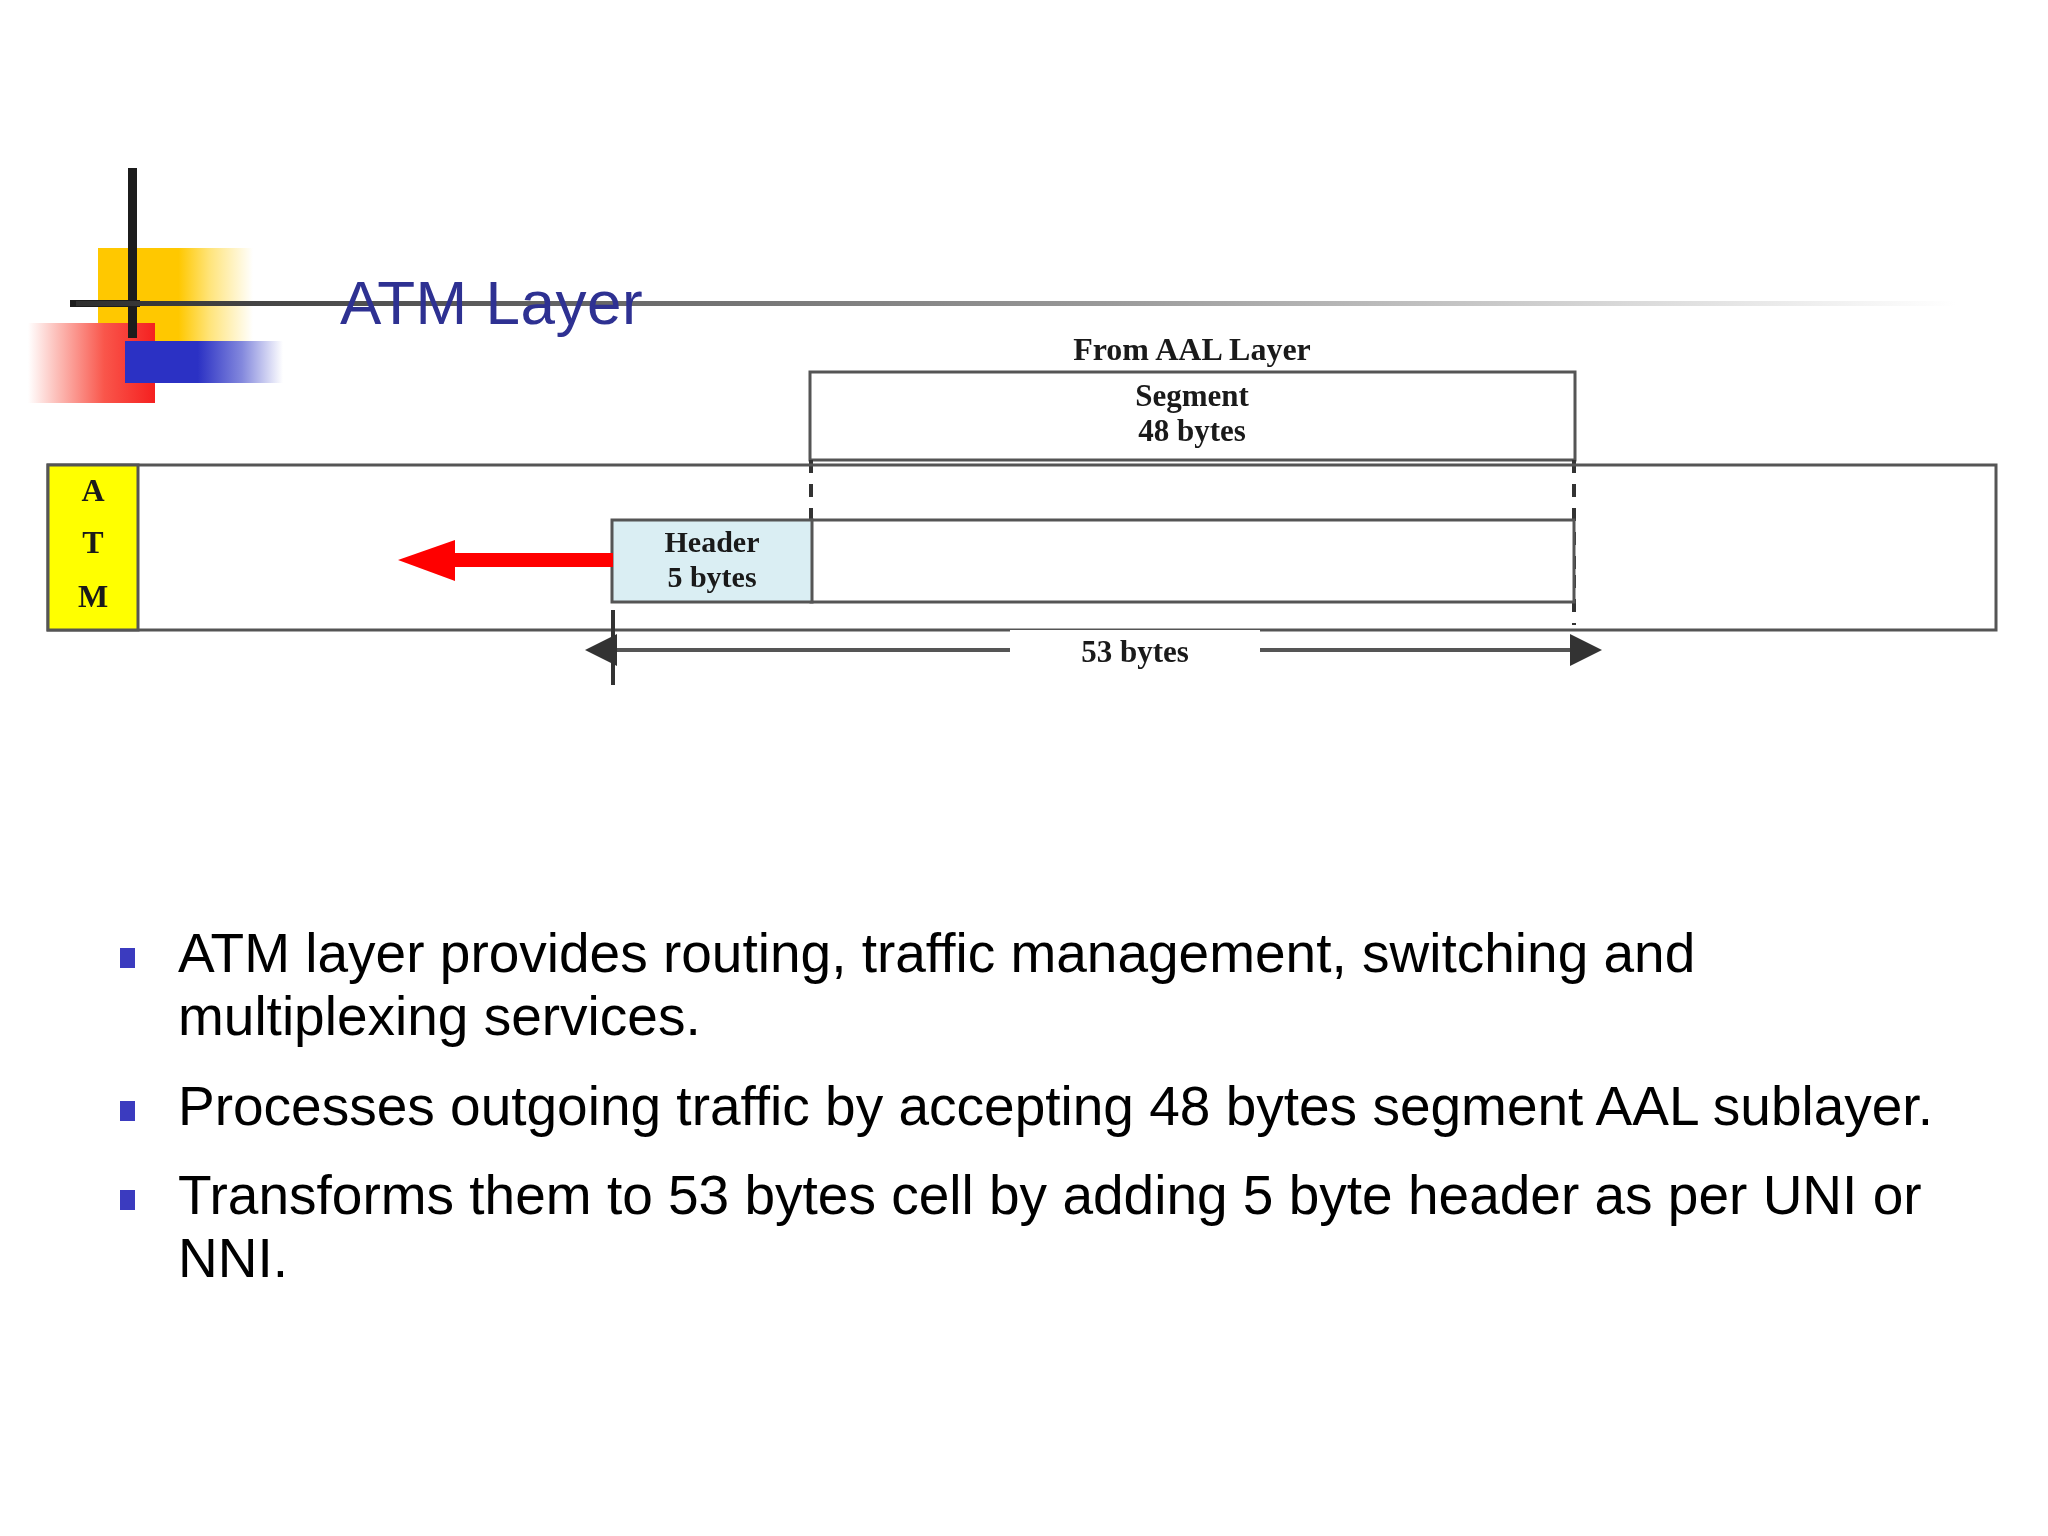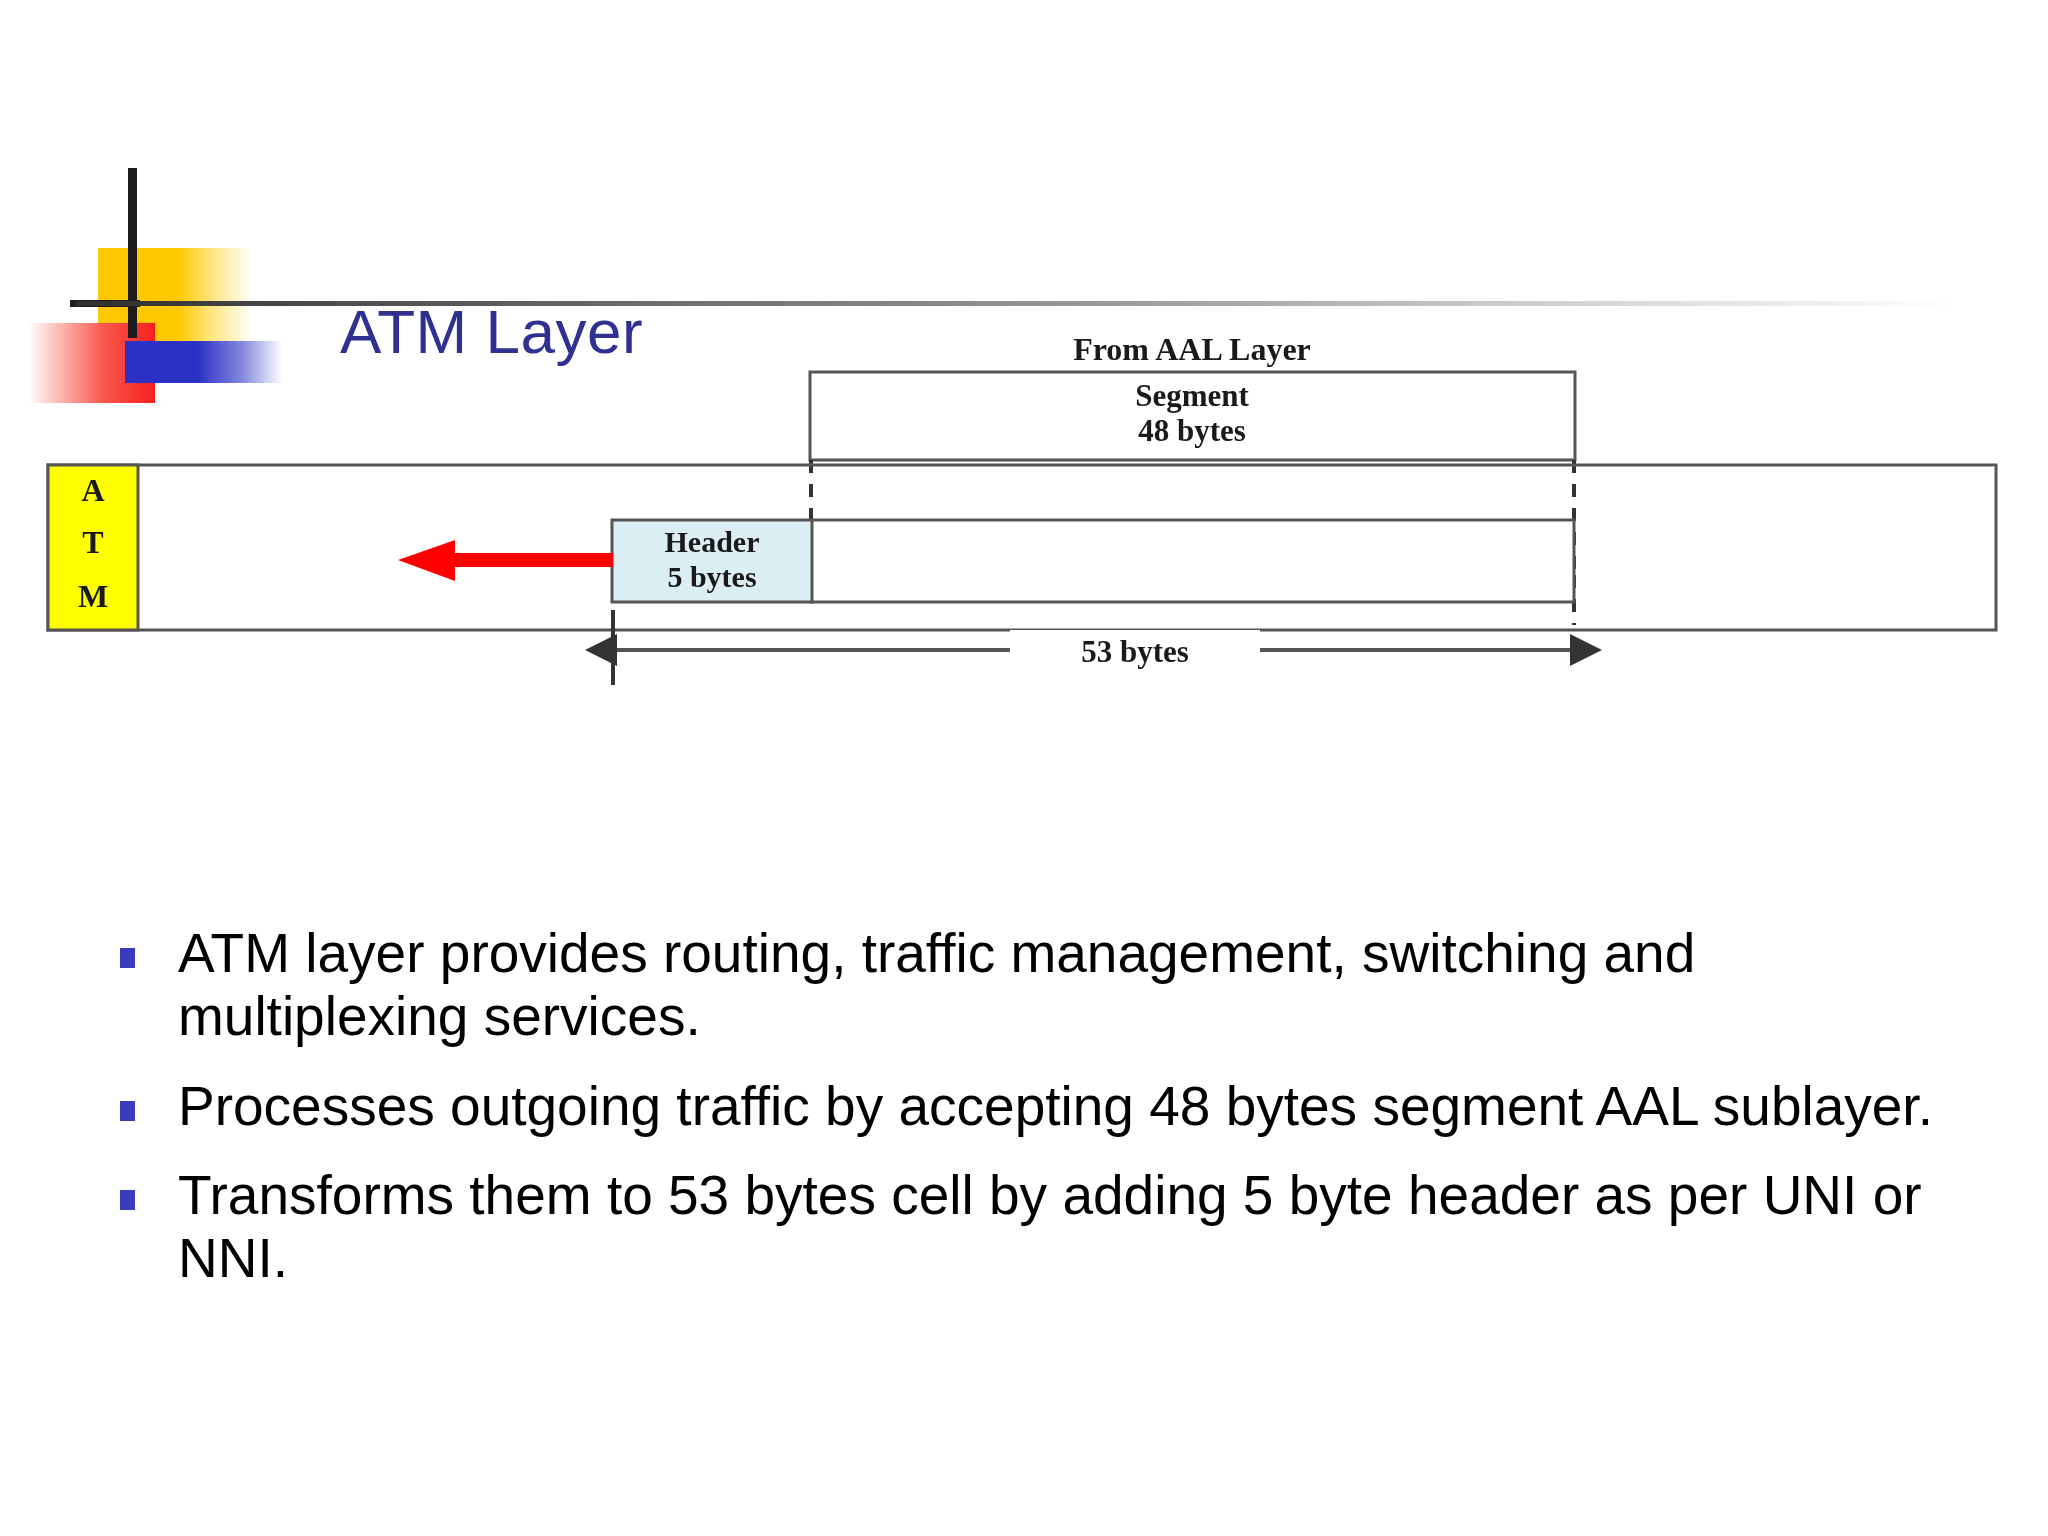--- a/index.html
+++ b/index.html
@@ -78,21 +78,20 @@
   
   #page-title {
     position: absolute;
     left: 340px;
     top: 272px;
     font-size: 62px;
     color: #2E3192;
     letter-spacing: 0.5px;
     line-height: 1;
     white-space: nowrap;
-    margin-top: 29px;
   }
 
   
   #atm-diagram {
     position: absolute;
     left: 0px;
     top: 325px;
     width: 1952px;
     height: 530px;
   }

